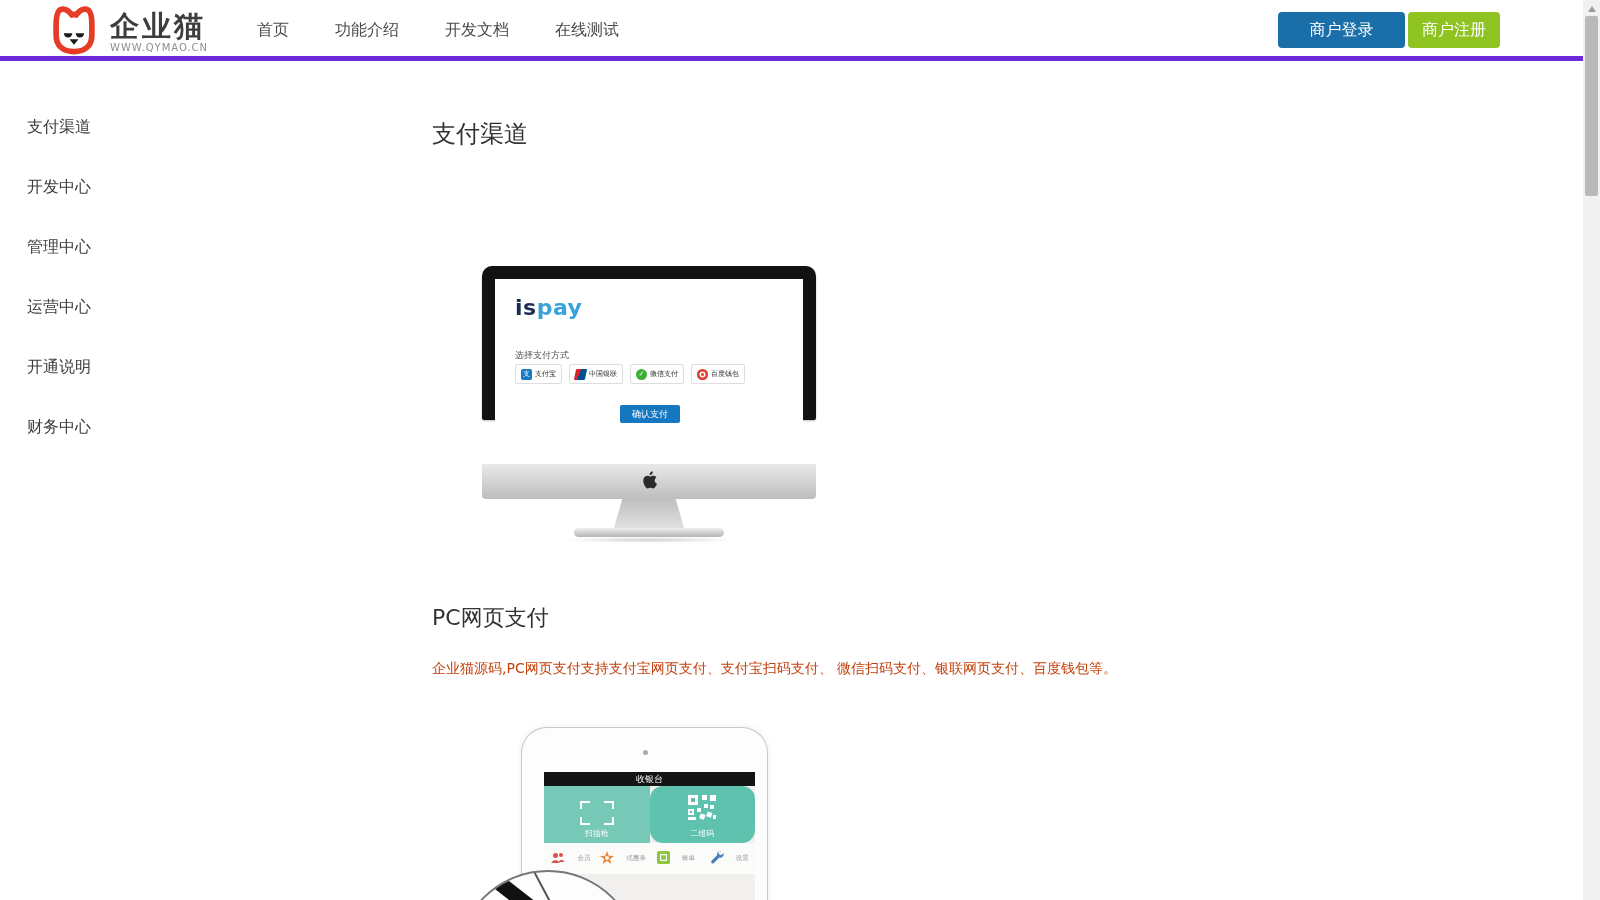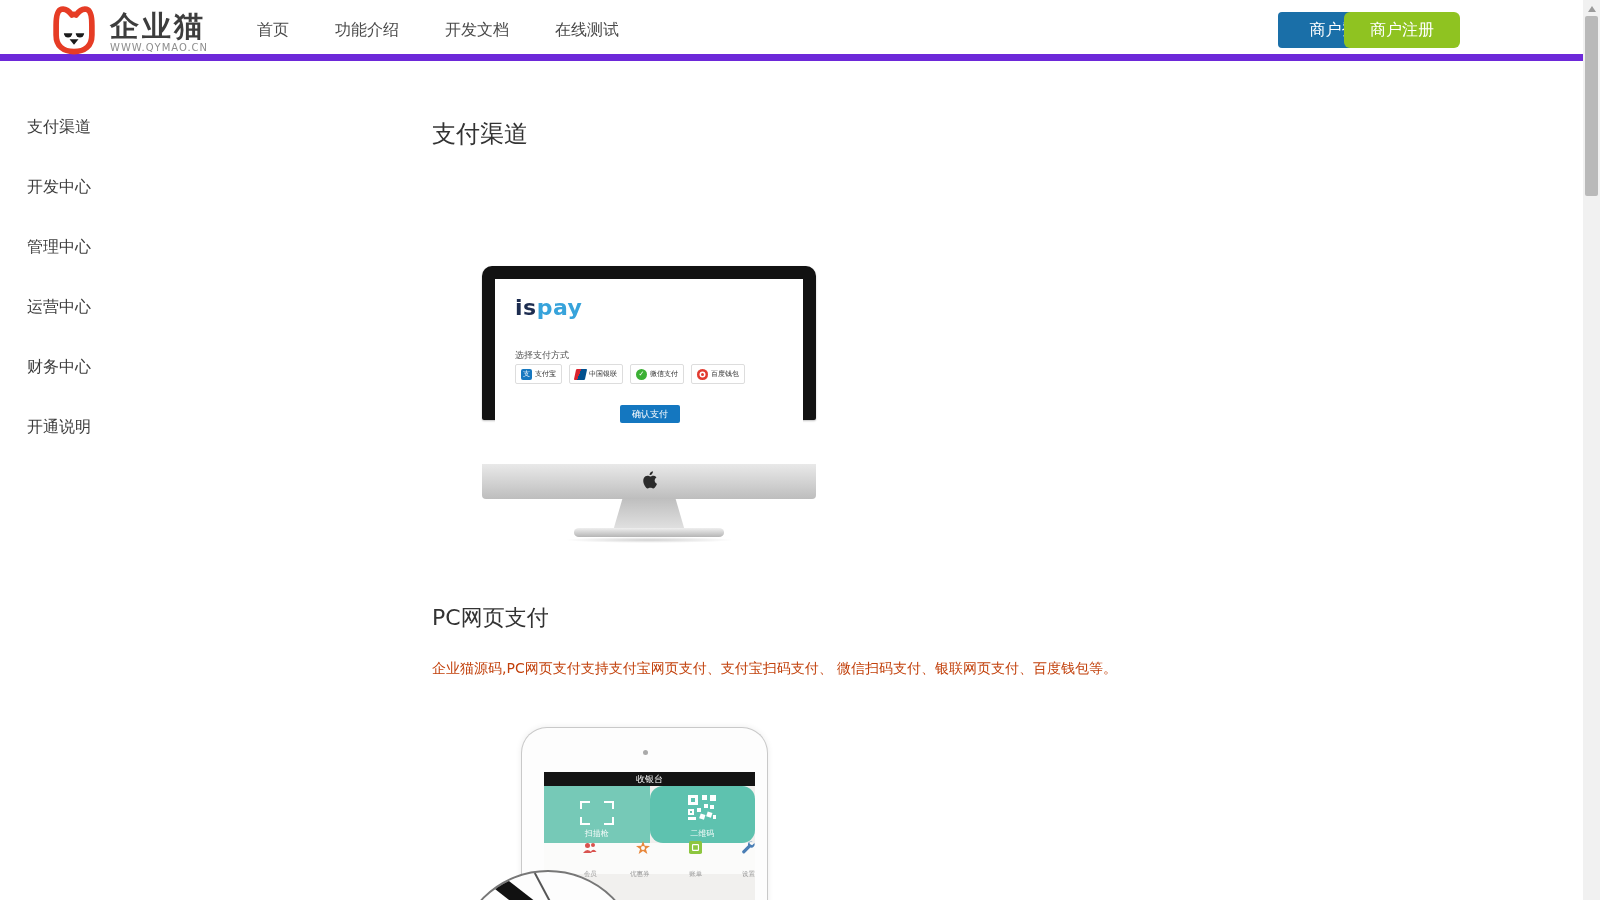--- a/index.html
+++ b/index.html
@@ -1,31 +1,31 @@
 <!DOCTYPE html>
 <html><head>
 <meta charset="utf-8">
 <style>
   * { margin:0; padding:0; box-sizing:border-box; }
   html,body { width:1600px; height:900px; overflow:hidden; background:#fff;
     font-family:"DejaVu Sans","Liberation Sans",sans-serif; }
 
   
   .header { position:absolute; left:0; top:0; width:1600px; height:61px; background:#fff;
-    border-bottom:7px solid #6d28d9; z-index:40; }
+    border-bottom:5px solid #6d28d9; z-index:40; }
   .logo-wrap { position:absolute; left:48px; top:4px; display:flex; align-items:center; }
   .brand-block { margin-left:10px; }
   .brand-name { font-size:29px; font-weight:bold; color:#3d3d3d; letter-spacing:3px; line-height:30px; }
   .brand-domain { font-size:10px; color:#8e8e8e; letter-spacing:1px; margin-top:1px; }
   .nav { position:absolute; left:257px; top:0; height:60px; display:flex; align-items:center; gap:46px; }
   .nav-item { font-size:16px; color:#4a4a4a; cursor:pointer; }
   .hdr-btn { position:absolute; top:12px; height:36px; border:none; border-radius:4px;
     color:#fff; font-size:16px; font-family:inherit; cursor:pointer; }
   .btn-login { left:1278px; width:127px; background:#1a6fa8; }
-  .btn-register { left:1344px; width:116px; background:#8fc321;border-radius:6px; }
+  .btn-register { left:1408px; width:92px; background:#8fc321; }
 
   
   .scrollbar { position:absolute; right:0; top:0; width:17px; height:900px; background:#f1f1f1; z-index:60; }
   .sb-up { position:absolute; top:2px; left:0; width:17px; height:14px; display:flex; align-items:center; justify-content:center; }
   .sb-up:after { content:""; border-left:4px solid transparent; border-right:4px solid transparent; border-bottom:6px solid #9b9b9b; }
   .sb-thumb { position:absolute; top:16px; left:2px; width:13px; height:180px; background:#b9b9b9; border-radius:2px; }
 
   
   .sidebar { position:absolute; left:27px; top:97px; width:180px; }
   .side-item { height:60px; line-height:60px; font-size:16px; color:#3c3c3c; cursor:pointer; }
@@ -76,21 +76,21 @@
   .tab-panel { flex:1; display:flex; flex-direction:column; align-items:center; justify-content:flex-end; padding-bottom:4px; }
   .panel-left { background:#76c9b7; } .panel-right { background:#5ec2af;border-radius:13px; }
   .panel-label { font-size:8px; color:rgba(255,255,255,.92); margin-top:3px; }
   .scan-icon { width:34px; height:24px; position:relative; }
   .scan-icon i { position:absolute; width:10px; height:8px; border:2.5px solid #fff; }
   .scan-icon i:nth-child(1){ left:0; top:0; border-right:none; border-bottom:none; }
   .scan-icon i:nth-child(2){ right:0; top:0; border-left:none; border-bottom:none; }
   .scan-icon i:nth-child(3){ left:0; bottom:0; border-right:none; border-top:none; }
   .scan-icon i:nth-child(4){ right:0; bottom:0; border-left:none; border-top:none; }
   .tab-toolbar { height:31px; background:#fbfbfa; display:flex; }
-  .tool-item { flex:1; display:flex; flex-direction:column; align-items:flex-end; justify-content:center; gap:12px; }
+  .tool-item { flex:1; display:flex; flex-direction:row; align-items:center; justify-content:center; gap:12px; }
   .tool-label { font-size:6.5px; color:#999; }
   .tab-footer { height:58px; background:#f1f0ee; }
 
   
   .magnifier { position:absolute; left:456px; top:870px; width:184px; height:184px; border-radius:50%;
     background:#fdfdfd; border:2px solid #777; overflow:hidden; z-index:10; }
   .mag-stripe { position:absolute; left:-20px; top:18px; width:160px; height:15px; background:#111; transform:rotate(38deg); }
   .mag-line { position:absolute; left:96px; top:-6px; width:2px; height:90px; background:#555; transform:rotate(-28deg); }
 </style>
 </head>
@@ -124,22 +124,22 @@
 <div class="scrollbar">
   <div class="sb-up"></div>
   <div class="sb-thumb"></div>
 </div>
 
 <div class="sidebar">
   <div class="side-item">支付渠道</div>
   <div class="side-item">开发中心</div>
   <div class="side-item">管理中心</div>
   <div class="side-item">运营中心</div>
+  <div class="side-item">开通说明</div>
   <div class="side-item">财务中心</div>
-  <div class="side-item">开通说明</div>
 </div>
 
 <h1 class="page-title">支付渠道</h1>
 
 <div class="imac">
   <div class="imac-frame">
     <div class="imac-screen">
       <div class="ispay-logo">
         <span class="ispay-is">is</span><span class="ispay-pay">pay</span>
       </div>

